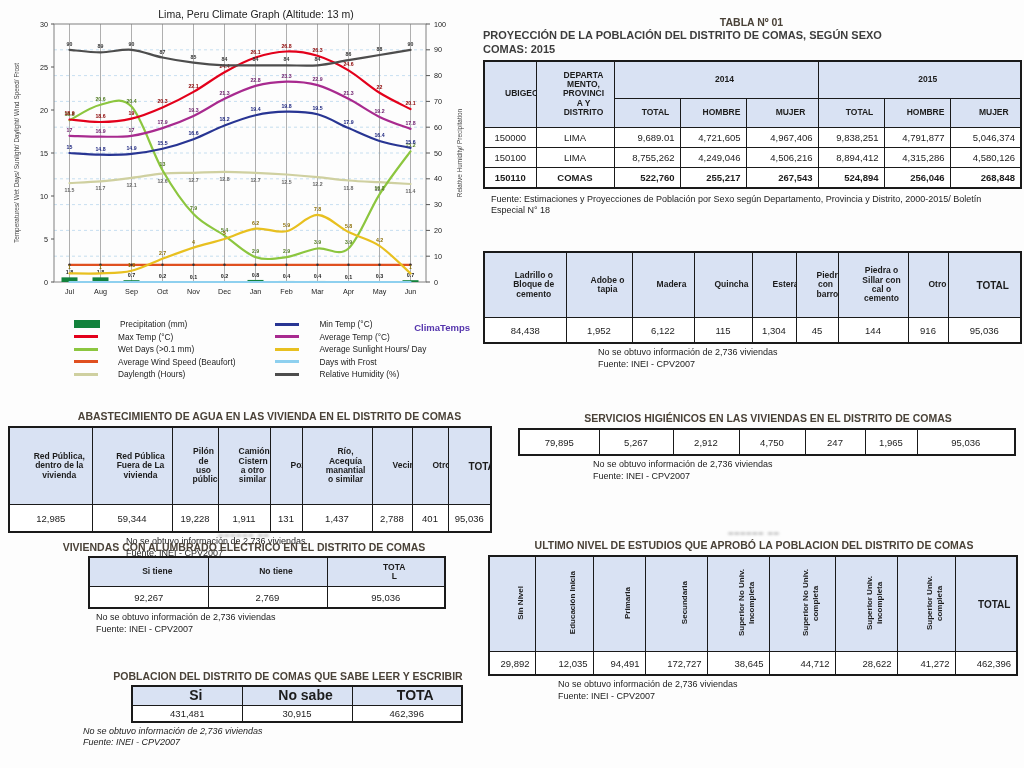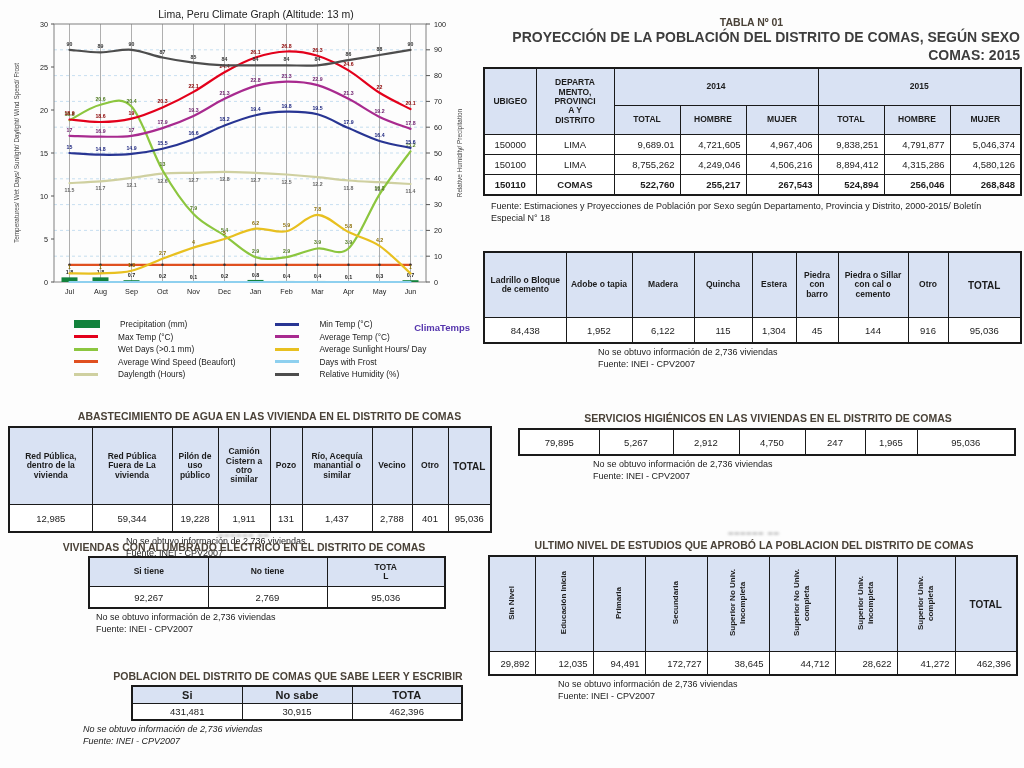--- a/index.html
+++ b/index.html
@@ -9,25 +9,25 @@
   .chart-box{left:10px;top:6px;width:462px;}
   .chart-title{position:absolute;top:2px;left:30px;right:0;text-align:center;font-size:10.5px;color:#222;}
   .legendwrap{position:relative;margin-top:0;padding-left:64px;display:flex;gap:40px;font-size:8.3px;color:#222;}
   .lcol{display:flex;flex-direction:column;}
   .lrow{display:flex;align-items:center;gap:20px;height:12.5px;}
   .sw{display:inline-block;width:24px;height:3px;}
   .swbar{height:8px;width:26px;}
   .brand{position:absolute;right:2px;top:4px;font-weight:bold;font-size:9.5px;color:#5535ad;}
   
   .ttl{font-weight:bold;font-size:10.5px;color:#4a4238;text-align:center;line-height:1.25;}
-  .sub{font-weight:bold;font-size:14px;color:#3d3d3d;text-align:right;line-height:1.25;}
+  .sub{font-weight:bold;font-size:11px;color:#3d3d3d;text-align:left;line-height:1.25;}
   table{border-collapse:collapse;table-layout:fixed;}
   th,td{border:1px solid #1a1a1a;font-size:9.5px;color:#1c1c1c;padding:1px 3px;overflow:hidden;}
   table{border:2px solid #1a1a1a;}
-  th{background:#d9e2f3;font-weight:bold;font-size:8.5px;line-height:1.1;text-align:center;vertical-align:middle;}
+  th{background:#d9e2f3;font-weight:bold;font-size:8.5px;line-height:1.1;text-align:center;vertical-align:middle;padding-left:20px;}
   td{background:#fff;text-align:center;vertical-align:middle;}
   .num{text-align:right;padding-right:5px;}
   .boldrow td{font-weight:bold;}
   .notes{font-size:9px;color:#222;line-height:1.3;margin-top:3px;}
   .italic{font-style:italic;}
   .prewrap{white-space:pre-line;}
   .vth{height:92px;}
   .vert{writing-mode:vertical-rl;transform:rotate(180deg);display:inline-block;max-height:86px;font-weight:bold;font-size:8px;line-height:1.2;}
   .smudge{text-align:center;filter:blur(1.8px);color:#555;font-weight:bold;font-size:9px;letter-spacing:1px;height:11px;}
   
@@ -43,21 +43,21 @@
   .tabla01-box tr.h2 th{height:26px;}
   .paredes-box th{height:62px;}
   .paredes-box td{height:22px;}
   .agua-box th{height:74px;}
   .agua-box td{height:24px;}
   .servicios-box th{height:78px;}
   .servicios-box td{height:22px;}
   .alumbrado-box th{height:26px;margin-left:42px;}
   .alumbrado-box td{height:18px;}
   .educacion-box td{height:20px;}
-  .leer-box th{height:14px;font-size:11px;}
+  .leer-box th{height:14px;font-size:14px;}
   .leer-box td{height:13px;}
 </style>
 </head>
 <body>
 
 <section class="box chart-box" style="position:absolute;">
   <div class="chart-title">Lima, Peru Climate Graph (Altitude: 13 m)</div>
   <div id="plot"><svg viewBox="0 0 462 308" width="462" height="308">
         <line x1="44" y1="250.2" x2="416" y2="250.2" stroke="#b9d7ec" stroke-dasharray="3,3" stroke-width="0.8"></line>
         <line x1="44" y1="224.4" x2="416" y2="224.4" stroke="#b9d7ec" stroke-dasharray="3,3" stroke-width="0.8"></line>

